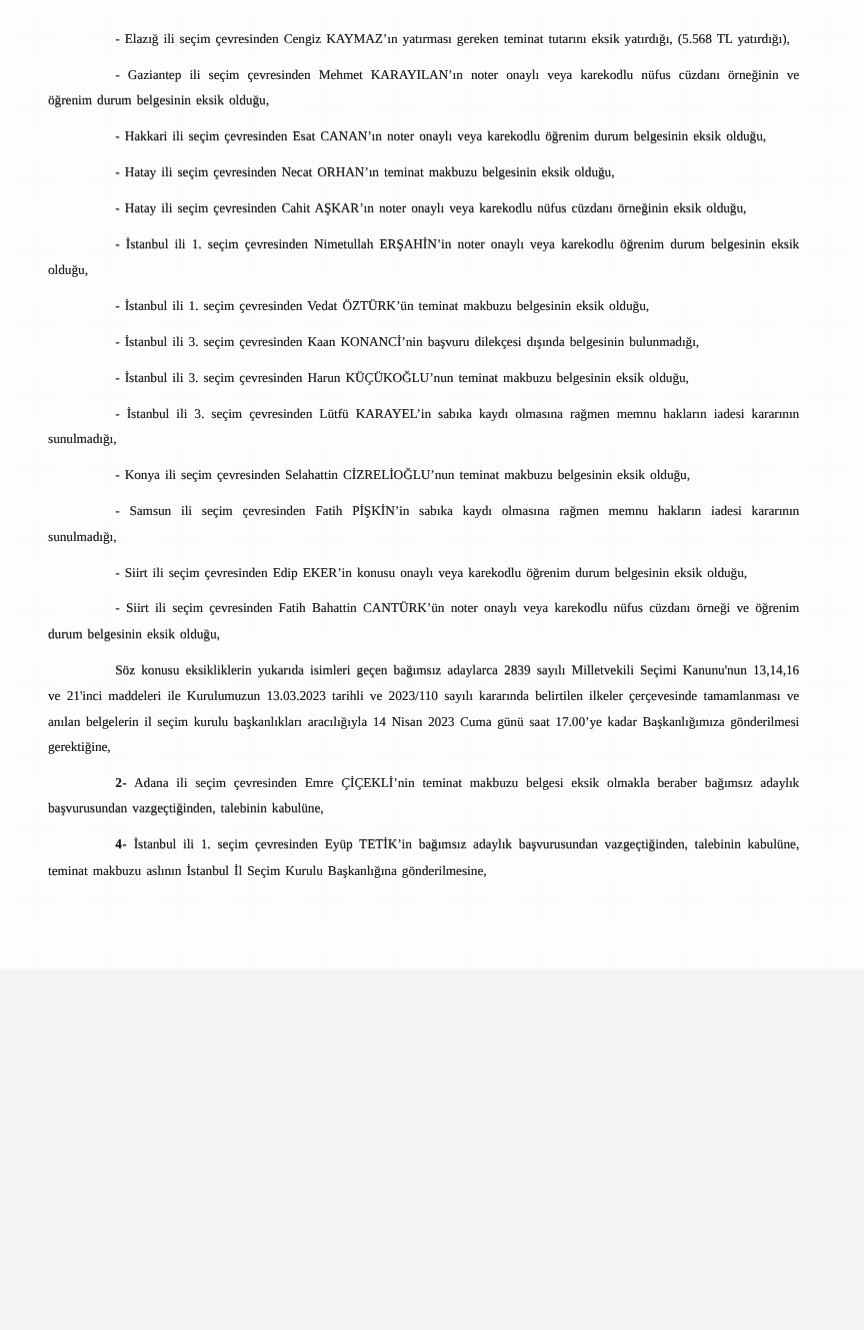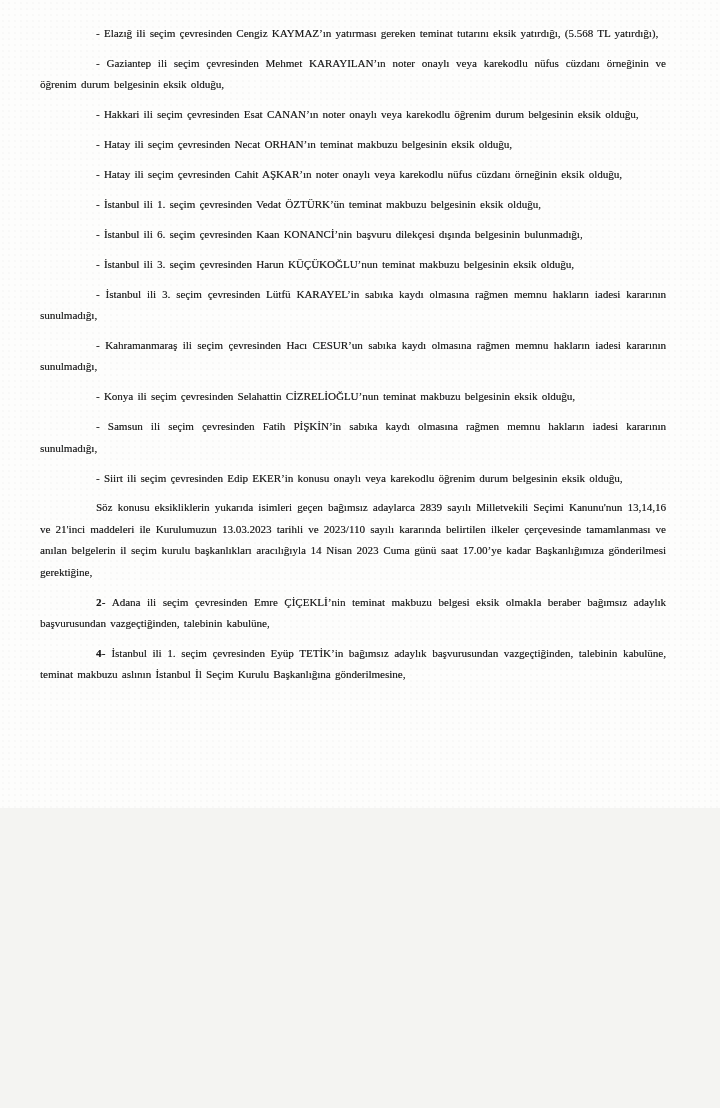--- a/index.html
+++ b/index.html
@@ -46,38 +46,39 @@
   <p class="para"><span class="marker">-</span> <span>Elazığ ili seçim çevresinden Cengiz KAYMAZ’ın yatırması gereken teminat tutarını eksik yatırdığı, (5.568 TL yatırdığı),</span></p>
 
   <p class="para"><span class="marker">-</span> <span>Gaziantep ili seçim çevresinden Mehmet KARAYILAN’ın noter onaylı veya karekodlu nüfus cüzdanı örneğinin ve öğrenim durum belgesinin eksik olduğu,</span></p>
 
   <p class="para"><span class="marker">-</span> <span>Hakkari ili seçim çevresinden Esat CANAN’ın noter onaylı veya karekodlu öğrenim durum belgesinin eksik olduğu,</span></p>
 
   <p class="para"><span class="marker">-</span> <span>Hatay ili seçim çevresinden Necat ORHAN’ın teminat makbuzu belgesinin eksik olduğu,</span></p>
 
   <p class="para"><span class="marker">-</span> <span>Hatay ili seçim çevresinden Cahit AŞKAR’ın noter onaylı veya karekodlu nüfus cüzdanı örneğinin eksik olduğu,</span></p>
 
+  <p class="para"><span class="marker">-</span> <span>İstanbul ili 1. seçim çevresinden Nimetullah ERŞAHİN’in noter onaylı veya karekodlu öğrenim durum belgesinin eksik olduğu,</span></p>
 
   <p class="para"><span class="marker">-</span> <span>İstanbul ili 1. seçim çevresinden Vedat ÖZTÜRK’ün teminat makbuzu belgesinin eksik olduğu,</span></p>
 
 
-  <p class="para"><span class="marker">-</span> <span>İstanbul ili 6. seçim çevresinden Kaan KONANCİ’nin başvuru dilekçesi dışında belgesinin bulunmadığı,</span></p>
+  <p class="para"><span class="marker">-</span> <span>İstanbul ili 3. seçim çevresinden Kaan KONANCİ’nin başvuru dilekçesi dışında belgesinin bulunmadığı,</span></p>
 
   <p class="para"><span class="marker">-</span> <span>İstanbul ili 3. seçim çevresinden Harun KÜÇÜKOĞLU’nun teminat makbuzu belgesinin eksik olduğu,</span></p>
 
   <p class="para"><span class="marker">-</span> <span>İstanbul ili 3. seçim çevresinden Lütfü KARAYEL’in sabıka kaydı olmasına rağmen memnu hakların iadesi kararının sunulmadığı,</span></p>
 
-  <p class="para"><span class="marker">-</span> <span>Kahramanmaraş ili seçim çevresinden Hacı CESUR’un sabıka kaydı olmasına rağmen memnu hakların iadesi kararının sunulmadığı,</span></p>
 
   <p class="para"><span class="marker">-</span> <span>Konya ili seçim çevresinden Selahattin CİZRELİOĞLU’nun teminat makbuzu belgesinin eksik olduğu,</span></p>
 
   <p class="para"><span class="marker">-</span> <span>Samsun ili seçim çevresinden Fatih PİŞKİN’in sabıka kaydı olmasına rağmen memnu hakların iadesi kararının sunulmadığı,</span></p>
 
   <p class="para"><span class="marker">-</span> <span>Siirt ili seçim çevresinden Edip EKER’in konusu onaylı veya karekodlu öğrenim durum belgesinin eksik olduğu,</span></p>
 
+  <p class="para"><span class="marker">-</span> <span>Siirt ili seçim çevresinden Fatih Bahattin CANTÜRK’ün noter onaylı veya karekodlu nüfus cüzdanı örneği ve öğrenim durum belgesinin eksik olduğu,</span></p>
 
   <p class="para"><span class="marker"></span> <span>Söz konusu eksikliklerin yukarıda isimleri geçen bağımsız adaylarca 2839 sayılı Milletvekili Seçimi Kanunu'nun 13,14,16 ve 21'inci maddeleri ile Kurulumuzun 13.03.2023 tarihli ve 2023/110 sayılı kararında belirtilen ilkeler çerçevesinde tamamlanması ve anılan belgelerin il seçim kurulu başkanlıkları aracılığıyla 14 Nisan 2023 Cuma günü saat 17.00’ye kadar Başkanlığımıza gönderilmesi gerektiğine,</span></p>
 
   <p class="para"><span class="marker num">2-</span> <span>Adana ili seçim çevresinden Emre ÇİÇEKLİ’nin teminat makbuzu belgesi eksik olmakla beraber bağımsız adaylık başvurusundan vazgeçtiğinden, talebinin kabulüne,</span></p>
 
 
   <p class="para"><span class="marker num">4-</span> <span>İstanbul ili 1. seçim çevresinden Eyüp TETİK’in bağımsız adaylık başvurusundan vazgeçtiğinden, talebinin kabulüne, teminat makbuzu aslının İstanbul İl Seçim Kurulu Başkanlığına gönderilmesine,</span></p>
 
 </div>
 

